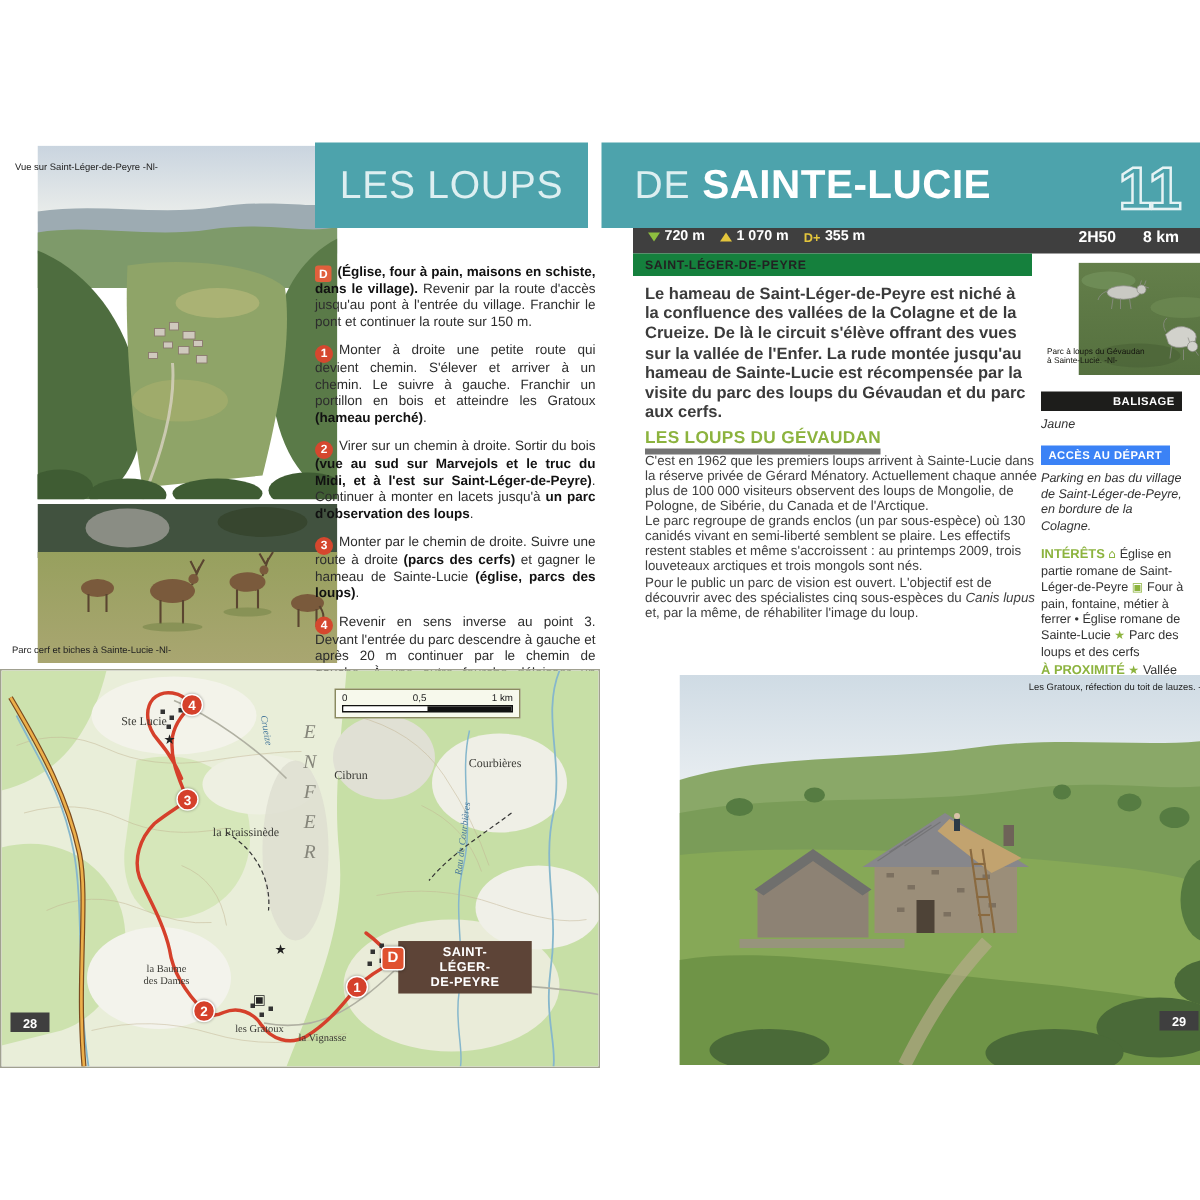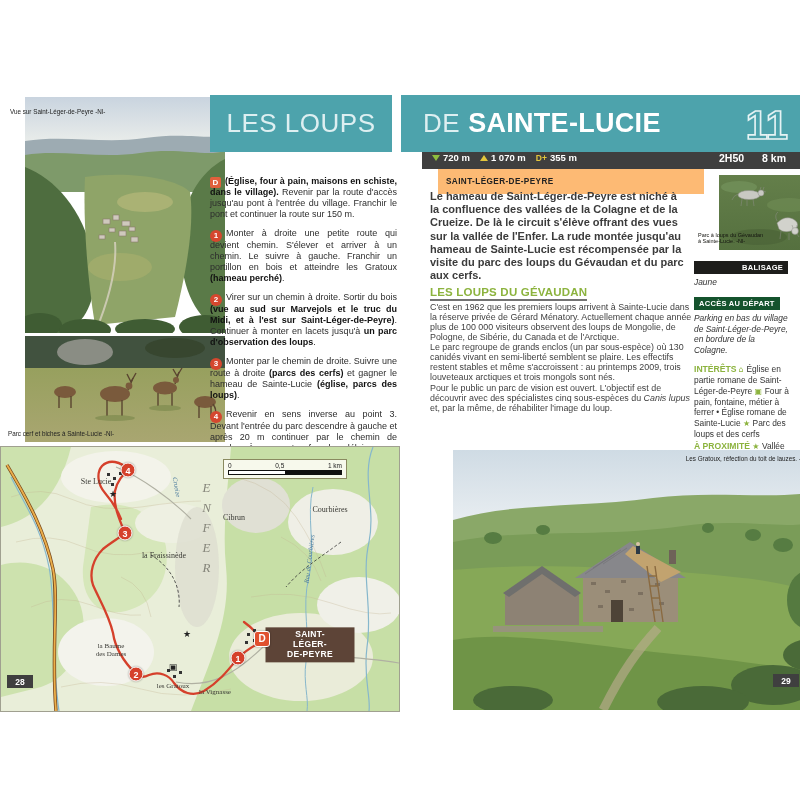--- a/index.html
+++ b/index.html
@@ -15,42 +15,42 @@
   .band-right .t-light{margin-left:22px;}
   .route-num{position:absolute;right:8px;top:6px;}
   .statsbar{left:422px;top:152px;width:378px;height:17px;background:#3f3f3f;display:flex;align-items:flex-start;
             color:#fff;font-size:9.5px;font-weight:bold;padding:0;box-sizing:border-box;}
   .statsbar .grp{display:flex;align-items:center;margin-left:10px;}
   .tri-dn{width:0;height:0;border-left:4px solid transparent;border-right:4px solid transparent;border-top:6px solid #8ebe3f;margin-right:3px;}
   .tri-up{width:0;height:0;border-left:4px solid transparent;border-right:4px solid transparent;border-bottom:6px solid #e3c53c;margin-right:3px;}
   .dplus{color:#e3c53c;margin-right:3px;font-size:8.5px;}
   .dur{margin-left:auto;font-size:10.5px;}
   .dist{margin-left:18px;margin-right:14px;font-size:10.5px;}
-  .communebar{left:422px;top:169px;width:266px;height:25px;background:#fdba74;color:#222;
-              font-size:8.2px;font-weight:bold;letter-spacing:.4px;display:flex;align-items:center;padding-left:8px;box-sizing:border-box;margin-left:16px;}
+  .communebar{left:422px;top:169px;width:266px;height:15px;background:#15803d;color:#222;
+              font-size:8.2px;font-weight:bold;letter-spacing:.4px;display:flex;align-items:center;padding-left:8px;box-sizing:border-box;}
   
   .directions{left:210px;top:176px;width:187px;font-size:9px;line-height:1.22;text-align:justify;color:#2d2d2d;}
   .directions p{margin:0 0 8px 0;}
   .sb{font-weight:bold;color:#111;}
   .si{font-style:italic;}
   .dsq{display:inline-block;width:11px;height:11px;border-radius:2px;background:#e0603c;color:#fff;
        font-weight:bold;font-size:8px;line-height:11px;text-align:center;margin-right:4px;transform:translateY(1px);}
   .stepnum{display:inline-block;width:12px;height:12px;border-radius:50%;background:#d5472e;color:#fff;
        font-weight:bold;font-size:8px;line-height:12px;text-align:center;margin-right:4px;transform:translateY(2px);}
   
   .intro{left:430px;top:190px;width:258px;font-size:11px;font-weight:bold;line-height:1.2;color:#3b3b3b;}
   .sect-head{left:430px;top:286px;color:#8cb33e;font-weight:bold;font-size:11.5px;letter-spacing:.2px;
-             border-bottom:2px solid #737373;padding-bottom:1px;}
+             border-bottom:4px solid #737373;padding-bottom:1px;}
   .article{left:430px;top:302px;width:262px;font-size:8.9px;line-height:1.13;color:#3f3f3f;}
   .article p{margin:0;}
   
   .sidebar{left:694px;top:175px;width:96px;font-size:8.4px;line-height:1.25;color:#333;}
   .lbl{display:inline-block;color:#fff;font-weight:bold;font-size:7.5px;letter-spacing:.3px;padding:2px 5px;}
   .lbl-black{background:#1d1d1b;padding-left:48px;}
-  .lbl-red{background:#14532d;}
+  .lbl-red{background:#3b82f6;}
   .lbl-green{color:#8cb33e;font-weight:bold;font-size:8.6px;}
   .sidebar .it{font-style:italic;margin:3px 0 9px 0;}
   .sidebar p{margin:0;}
   .sicon{color:#8cb33e;font-family:"DejaVu Sans",sans-serif;font-size:8px;}
   
   .photo{overflow:hidden;padding-left:25px;}
   .cap{position:absolute;font-size:6.3px;color:#222;white-space:nowrap;}
   .photo-valley{left:0;top:97px;width:200px;height:236px;}
   .photo-deer{left:0;top:336px;width:200px;height:106px;}
   .photo-wolves{width:96px;height:75px;position:relative;}

